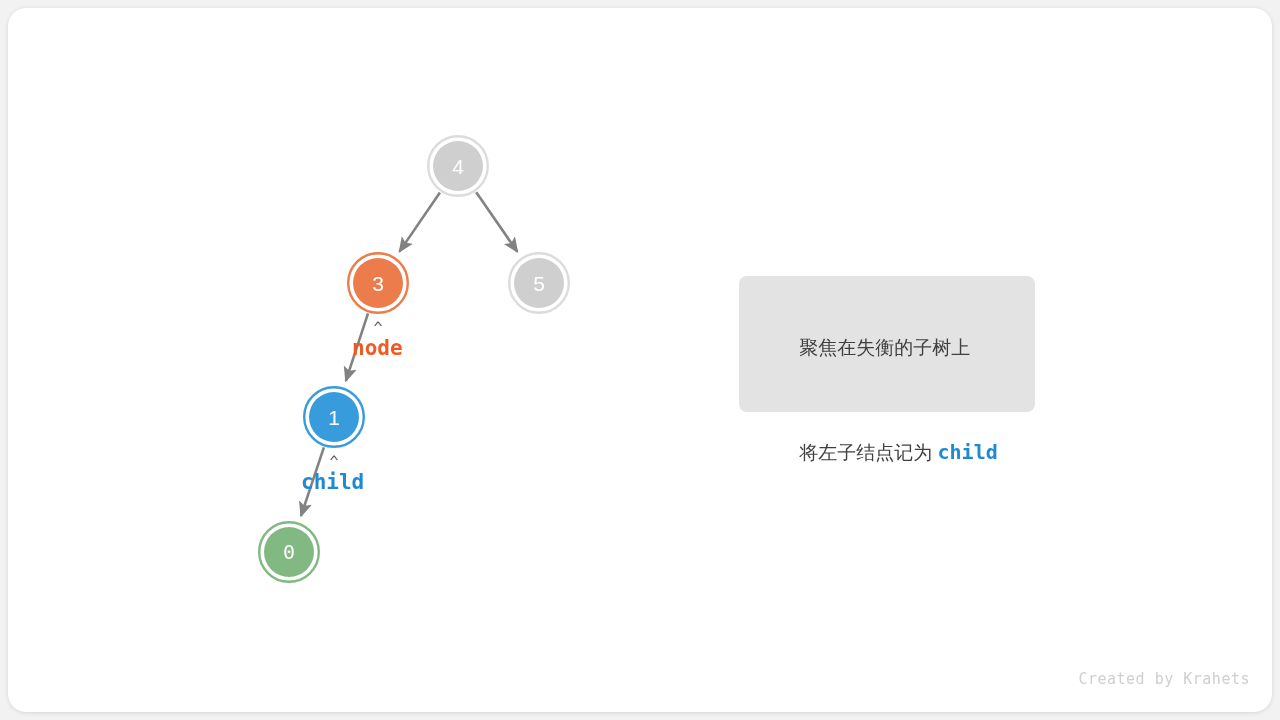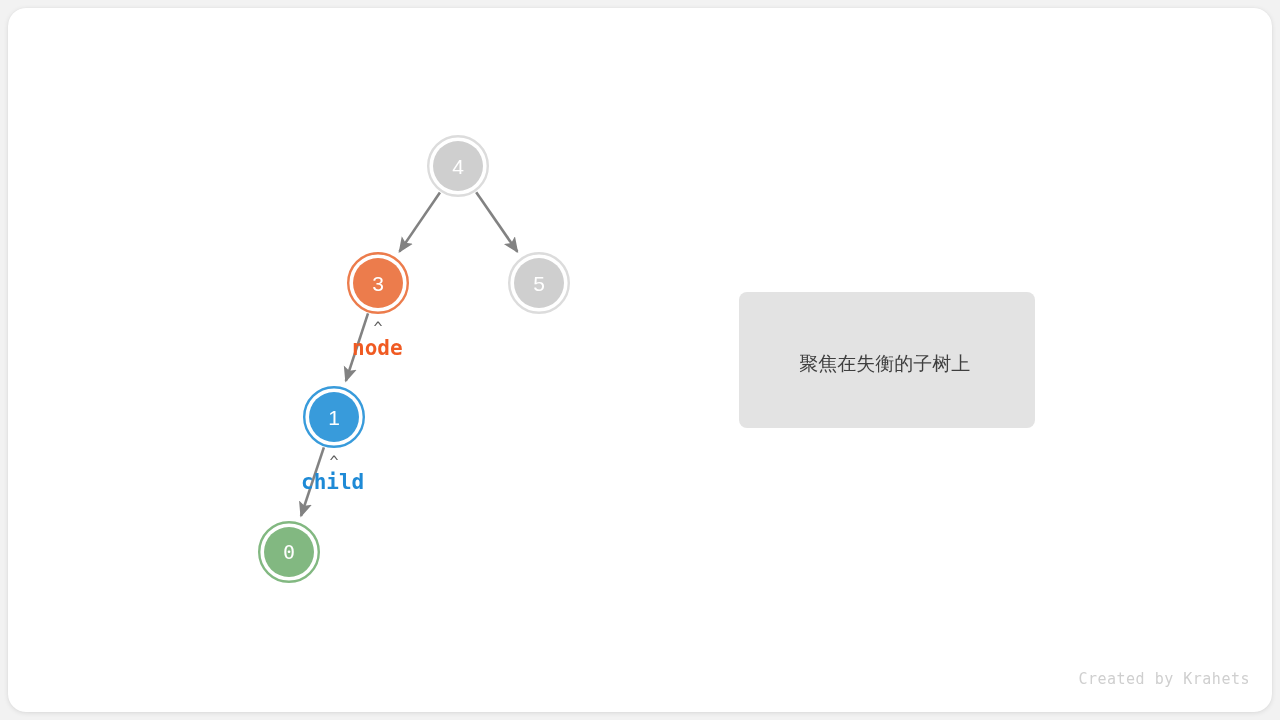--- a/index.html
+++ b/index.html
@@ -62,21 +62,21 @@
   .ptr-label {
     font-family: "DejaVu Sans Mono", monospace;
     font-size: 21px;
     font-weight: bold;
   }
 
   
   #annotation {
     position: absolute;
     left: 731px;
-    top: 284px;
+    top: 268px;
     width: 296px;
     height: 136px;
     background: #e3e3e3;
     border-radius: 8px;
     box-sizing: border-box;
     padding: 19px 0 0 18px;
   }
   .ann-line {
     font-family: "Liberation Sans", sans-serif;
     font-size: 19px;
@@ -152,18 +152,21 @@
           <text x="344" y="347" class="ptr-label" fill="#f05a22">node</text>
           <text x="326" y="459" text-anchor="middle" class="caret">^</text>
           <text x="293" y="481" class="ptr-label" fill="#1e8ad6">child</text>
         </g>
     </svg>
 
     <div id="annotation" style="background: rgb(227, 227, 227);">
       <div class="ann-line">
         <span>聚焦在失衡的子树上</span><span class="ann-code"></span>
       </div>
+      <div class="ann-line">
+        <span>将左子结点记为 </span><span class="ann-code" id="ann-code-2" style="color: rgb(30, 138, 214);">child</span>
+      </div>
     </div>
 
     <div id="watermark" style="color: rgb(207, 207, 207);">Created by Krahets</div>
 
   </div>
 </div>
 
 </body></html>

